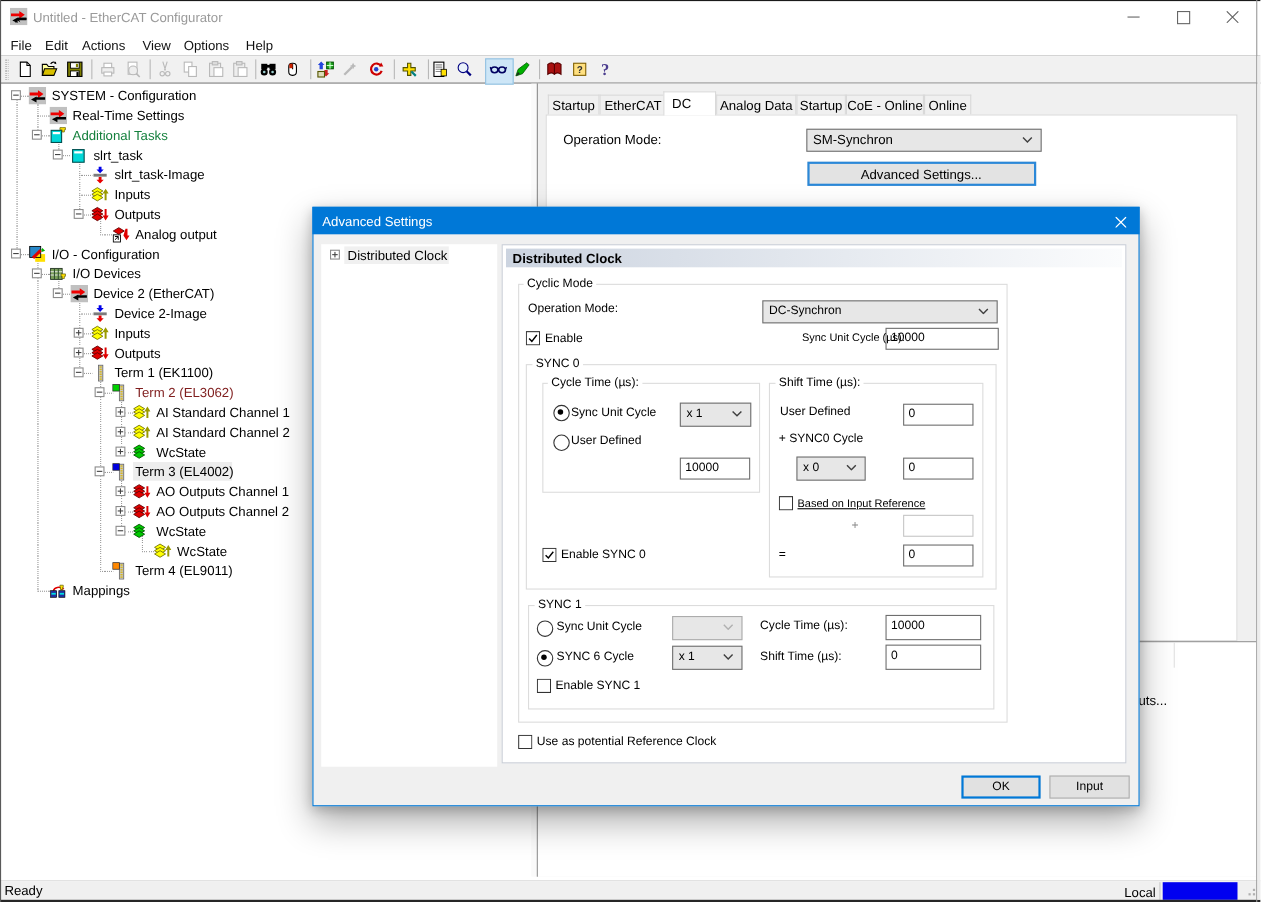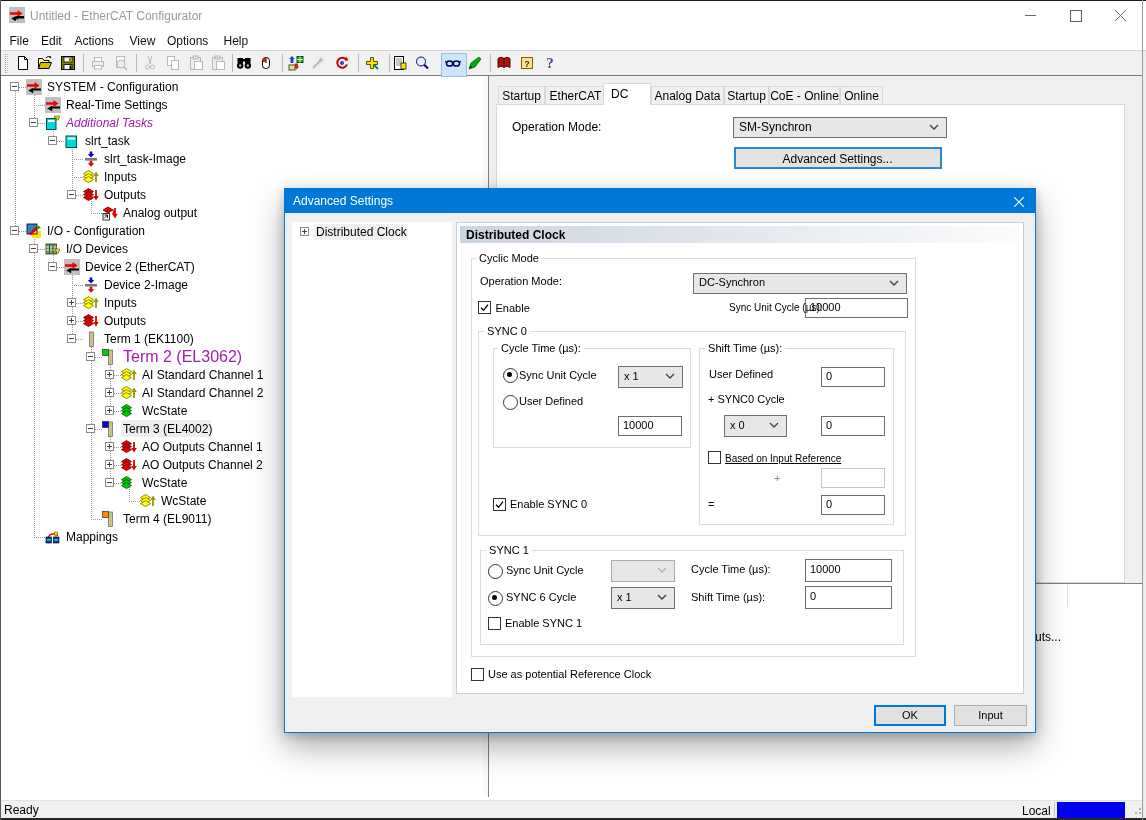--- a/index.html
+++ b/index.html
@@ -284,21 +284,21 @@
 <div style="left:33.5px;top:122.5px;width:12px;height:1px;background-image:repeating-linear-gradient(to right,#9a9a9a 0 1px,transparent 1px 2px);"></div>
 <div style="left:29px;top:118px;width:9px;height:9px;background:#fff;border:1px solid #8c8c8c;box-sizing:border-box;"></div>
 <div style="left:31px;top:122px;width:5px;height:1px;background:#444;"></div>
 <div style="left:45px;top:114.5px;width:16px;height:16px;">
     <svg width="16" height="16" viewBox="0 0 16 16">
       <rect x="1.5" y="3.5" width="9.5" height="11" fill="#00d8d8" stroke="#005050"></rect>
       <rect x="3" y="5" width="6.5" height="2" fill="#fff"></rect>
       <path d="M11.5 1h3v2h-1v2h-2v-2h-2v-2z" fill="#ffe000" stroke="#555500" stroke-width=".6"></path>
     </svg>
   </div>
-<div style="left:66px;top:114.5px;font-size:12px;line-height:16px;white-space:nowrap;color:#a21caf;font-style:italic;">Additional Tasks</div>
+<div style="left:66px;top:114.5px;font-size:12px;line-height:16px;white-space:nowrap;color:#15803d;">Additional Tasks</div>
 <div style="left:52.5px;top:140.5px;width:12px;height:1px;background-image:repeating-linear-gradient(to right,#9a9a9a 0 1px,transparent 1px 2px);"></div>
 <div style="left:48px;top:136px;width:9px;height:9px;background:#fff;border:1px solid #8c8c8c;box-sizing:border-box;"></div>
 <div style="left:50px;top:140px;width:5px;height:1px;background:#444;"></div>
 <div style="left:64px;top:132.5px;width:16px;height:16px;">
     <svg width="16" height="16" viewBox="0 0 16 16">
       <rect x="2" y="3" width="10.5" height="11.5" fill="#00d8d8" stroke="#005050"></rect>
       <rect x="3.5" y="4.5" width="7.5" height="2" fill="#fff"></rect>
     </svg>
   </div>
 <div style="left:85px;top:132.5px;font-size:12px;line-height:16px;white-space:nowrap;color:#000;">slrt_task</div>
@@ -439,21 +439,21 @@
       <rect x="6.5" y="1" width="4" height="14.5" fill="#c8c8c8" stroke="#606060" stroke-width="0.7"></rect>
       <rect x="7.5" y="2" width="2" height="1.3" fill="#d8b820"></rect>
       <rect x="7.5" y="4.2" width="2" height="1.3" fill="#d8b820"></rect>
       <rect x="7.5" y="6.4" width="2" height="1.3" fill="#d8b820"></rect>
       <rect x="7.5" y="8.6" width="2" height="1.3" fill="#d8b820"></rect>
       <rect x="7.5" y="10.8" width="2" height="1.3" fill="#d8b820"></rect>
       <rect x="7.5" y="13" width="2" height="1.3" fill="#d8b820"></rect>
       <rect x="0.5" y="0.5" width="6" height="6" fill="#00d000" stroke="#303030" stroke-width="0.7"></rect>
     </svg>
   </div>
-<div style="left:123px;top:348.5px;font-size:16px;line-height:16px;white-space:nowrap;color:#a21caf;">Term 2 (EL3062)</div>
+<div style="left:123px;top:348.5px;font-size:12px;line-height:16px;white-space:nowrap;color:#7f1d1d;">Term 2 (EL3062)</div>
 <div style="left:109.5px;top:374.5px;width:12px;height:1px;background-image:repeating-linear-gradient(to right,#9a9a9a 0 1px,transparent 1px 2px);"></div>
 <div style="left:105px;top:370px;width:9px;height:9px;background:#fff;border:1px solid #8c8c8c;box-sizing:border-box;"></div>
 <div style="left:107px;top:374px;width:5px;height:1px;background:#444;"></div>
 <div style="left:109px;top:372px;width:1px;height:5px;background:#444;"></div>
 <div style="left:121px;top:366.5px;width:16px;height:16px;">
     <svg width="16" height="16" viewBox="0 0 16 16">
       <polygon points="5.5,1.6 10.5,4.6 5.5,7.6 0.5,4.6" fill="#ffff00" stroke="#707000" stroke-width="0.8"></polygon>
       <polygon points="5.5,4.6 10.5,7.6 5.5,10.6 0.5,7.6" fill="#ffff00" stroke="#707000" stroke-width="0.8"></polygon>
       <polygon points="5.5,7.6 10.5,10.6 5.5,13.6 0.5,10.6" fill="#ffff00" stroke="#707000" stroke-width="0.8"></polygon>
       <polygon points="13,2.5 15.8,7 13.9,7 13.9,13 12.1,13 12.1,7 10.2,7" fill="#9a9a00"></polygon>

